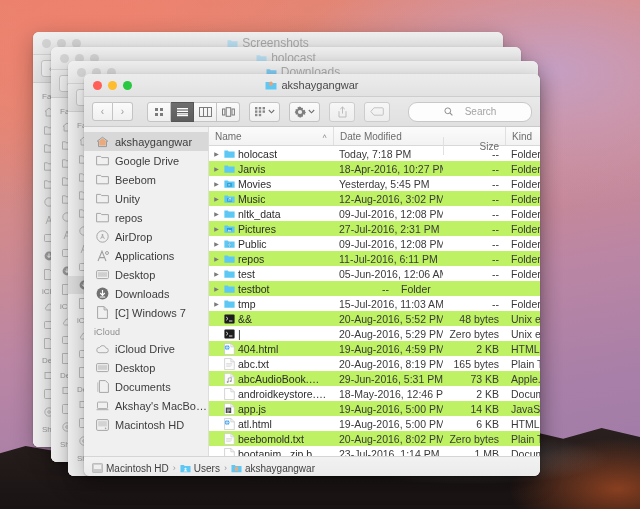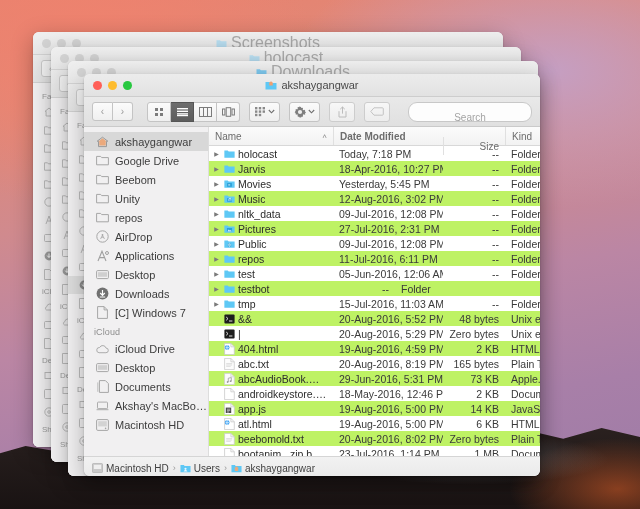--- a/index.html
+++ b/index.html
@@ -37,21 +37,21 @@
     background:#f6f6f6;
   }
   .bgwin .titlebar{
     height:22px;
     background:linear-gradient(180deg,#efefef 0%,#e7e7e7 100%);
     border-bottom:1px solid #d2d2d2;
     display:flex;align-items:center;position:relative;
   }
   .bgwin .tb-title{
     position:absolute;left:0;right:0;text-align:right;
-    font-size:16px;color:#a9a9a9;display:flex;align-items:center;justify-content:center;gap:4px;
+    font-size:12px;color:#a9a9a9;display:flex;align-items:center;justify-content:center;gap:4px;
   }
   .lights{display:flex;gap:6px;margin-left:9px;}
   .lt{width:9px;height:9px;border-radius:50%;}
   .bgwin .lt{background:#d3d3d3;}
   .bgwin .toolrow{
     height:27px;background:linear-gradient(180deg,#eaeaea 0%,#e2e2e2 100%);
     border-bottom:1px solid #cfcfcf;display:flex;align-items:center;padding-left:8px;
   }
   .navbtn{
     width:17px;height:15px;border:1px solid #c9c9c9;background:#f4f4f4;border-radius:3px;
@@ -102,21 +102,21 @@
     height:18px;border:1px solid #c4c4c4;background:linear-gradient(180deg,#fbfbfb,#efefef);
     border-radius:3px;display:flex;align-items:center;gap:2px;padding:0 4px;margin-left:9px;
   }
   .plainbtn{
     width:24px;height:18px;border:1px solid #cdcdcd;background:linear-gradient(180deg,#f7f7f7,#ededed);
     border-radius:3px;display:flex;align-items:center;justify-content:center;margin-left:9px;
   }
   .searchbox{
     margin-left:auto;width:122px;height:18px;border:1px solid #c8c8c8;border-radius:9px;
     background:#fdfdfd;display:flex;align-items:center;justify-content:center;gap:12px;
-    font-size:10px;color:#a4a4a4;flex-direction:column;
+    font-size:10px;color:#a4a4a4;
   }
   #front .body{display:flex;height:calc(100% - 51px - 22px);}
   
   #sidebar{
     width:124px;background:#f1f0f1;border-right:1px solid #dddddd;
     overflow:hidden;padding-top:5px;
   }
   .sgroup{padding:5px 0 2px 10px;font-size:9px;color:#8d8d8d;letter-spacing:.1px;}
   .sitem{
     height:19px;display:flex;align-items:center;gap:6px;padding-left:12px;
@@ -129,21 +129,21 @@
   
   #filepane{flex:1;background:#fff;display:flex;flex-direction:column;min-width:0;}
   #colhead{
     height:18px;background:linear-gradient(180deg,#fbfbfb,#f2f2f2);
     border-bottom:1px solid #d8d8d8;display:flex;align-items:center;
     font-size:10px;color:#6d6d6d;
   }
   #colhead .ch{display:flex;align-items:center;height:100%;box-sizing:border-box;padding:0 6px;gap:7px;}
   #colhead .ch + .ch{border-left:1px solid #e0e0e0;}
   .c-name{width:124px;}
-  .c-date{width:110px;font-weight:bold;}
+  .c-date{width:110px;}
   .c-size{width:62px;justify-content:flex-end;margin-top:20px;}
   .c-kind{flex:1;}
   #rows{flex:1;overflow:hidden;}
   .row{height:15px;display:flex;align-items:center;font-size:10.5px;color:#2c2c2c;}
   .row.alt{background:#bef264;}
   .cell{box-sizing:border-box;padding:0 6px;overflow:hidden;white-space:nowrap;}
   .cell.name{width:124px;display:flex;align-items:center;gap:3px;padding-left:3px;}
   .cell.date{width:110px;color:#3a3a3a;}
   .cell.size{width:62px;text-align:right;color:#3a3a3a;}
   .cell.kind{flex:1;color:#3a3a3a;}

